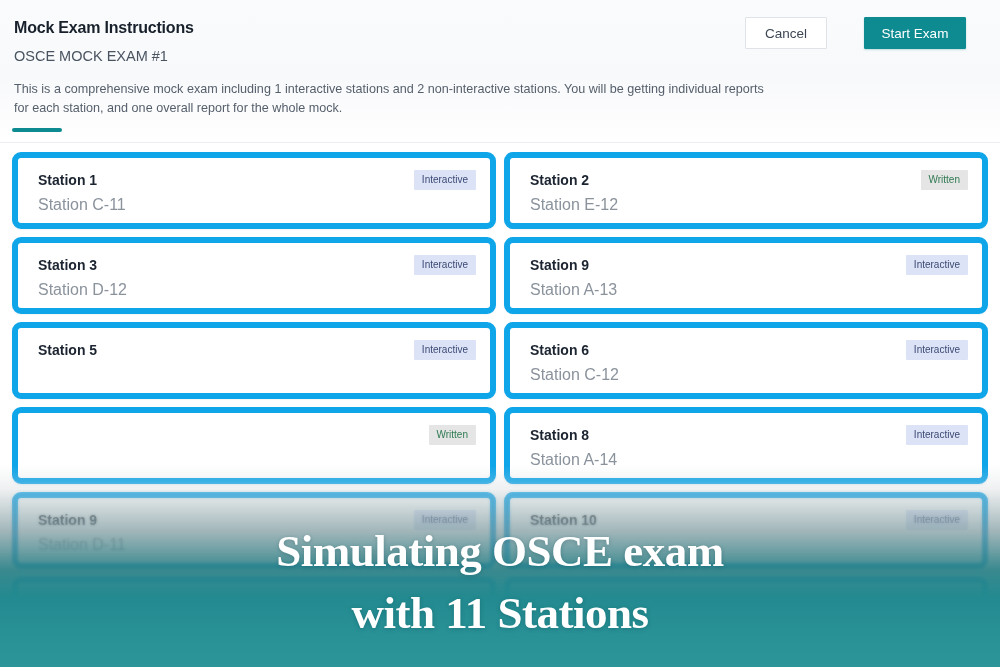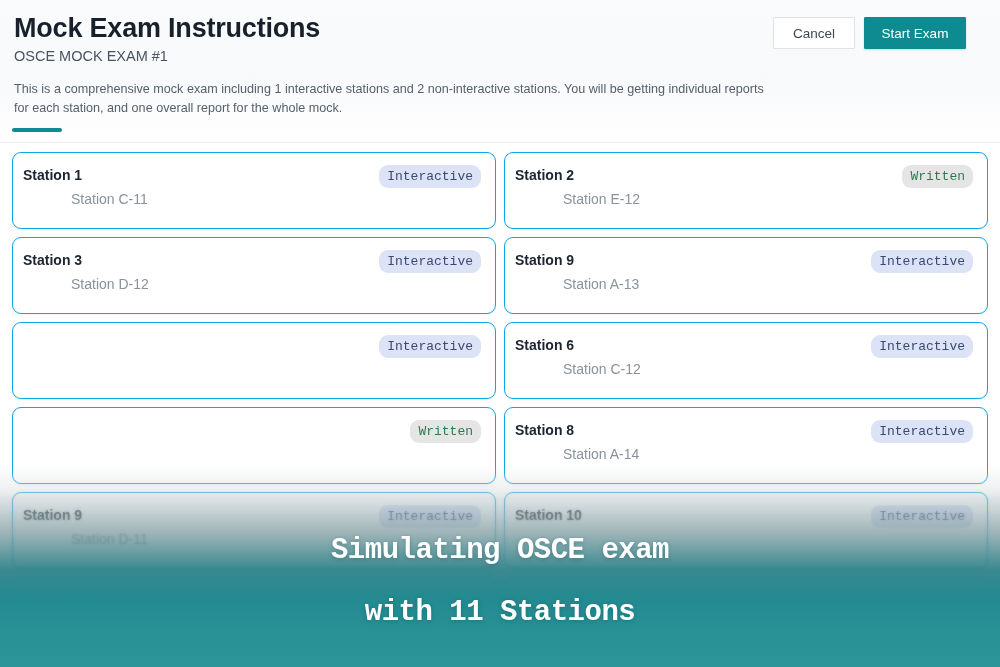--- a/index.html
+++ b/index.html
@@ -36,21 +36,21 @@
     position: absolute;
     top: 14px; left: 14px; right: 34px;
     display: flex;
     align-items: flex-start;
     justify-content: space-between;
   }
 
   .title-block { padding-top: 0px; }
 
   .page-title {
-    font-size: 27px;
+    font-size: 16px;
     font-weight: bold;
     color: #17202b;
     letter-spacing: -0.2px;
     line-height: 28px;
   }
 
   .page-subtitle {
     font-size: 14.5px;
     color: #4a5461;
     line-height: 20px;
@@ -69,20 +69,21 @@
     font-family: "Liberation Sans", sans-serif;
     font-size: 13.5px;
     border-radius: 1px;
     height: 32px;
     padding: 0 9px;
     display: inline-flex;
     align-items: center;
     justify-content: center;
     cursor: pointer;
     white-space: nowrap;
+    margin-left: 28px;
   }
 
   .btn-cancel {
     background: #ffffff;
     color: #3d4753;
     border: 1px solid #dfe3e8;
     min-width: 82px;
   }
 
   .btn-primary {
@@ -125,54 +126,52 @@
   .grid {
     display: grid;
     grid-template-columns: repeat(2, 1fr);
     column-gap: 8px;
     row-gap: 8px;
     padding: 9px 12px 0 12px;
   }
 
   .card {
     background: #ffffff;
-    border: 1px solid #0ea5e9;
+    border: 6px solid #0ea5e9;
     border-radius: 9px;
     height: 77px;
-    padding: 13px 15px 0 10px;
+    padding: 13px 15px 0 20px;
     position: relative;
     box-shadow: 0 1px 2px rgba(22,30,40,0.045);
     cursor: pointer;
   }
 
   .card-title {
     font-size: 14px;
     font-weight: bold;
     color: #1b2430;
     line-height: 18px;
   }
 
   .card-sub {
-    font-size: 14px;
+    font-size: 16px;
     color: #8a929c;
     line-height: 17px;
     margin-top: 7px;
-    margin-left: 48px;
   }
 
   .badge {
     position: absolute;
     top: 12px;
     right: 14px;
-    font-size: 13px;
+    font-size: 10px;
     line-height: 1;
     padding: 5px 8px 5px 8px;
-    border-radius: 9px;
+    border-radius: 1px;
     white-space: nowrap;
-    font-family: Liberation Mono, monospace;
   }
 
   .badge-interactive {
     background: #dde3f7;
     color: #3b4a73;
   }
 
   .badge-written {
     background: #e5e5e5;
     color: #2f7a52;
@@ -207,23 +206,23 @@
     -webkit-mask-image: linear-gradient(180deg, rgba(0,0,0,0) 0%, rgba(0,0,0,1) 45%);
   }
 
   .overlay-caption {
     position: absolute;
     left: 0; right: 0;
     top: 520px;
     text-align: center;
     pointer-events: none;
     color: #ffffff;
-    font-family: Liberation Mono, monospace;
+    font-family: Liberation Serif, serif;
     font-weight: bold;
-    font-size: 29px;
+    font-size: 45px;
     line-height: 62px;
     letter-spacing: -0.5px;
     text-shadow: 0 1px 4px rgba(0,60,65,0.30);
   }
   .overlay-caption .cap-line { display: block; }
 </style>
 </head>
 <body>
 
 <div id="app">
@@ -262,20 +261,21 @@
           <div class="card-title">Station 3</div>
           <div class="card-sub">Station D-12</div>
           <div class="badge badge-interactive">Interactive</div>
         </div>
         <div class="card">
           <div class="card-title">Station 9</div>
           <div class="card-sub">Station A-13</div>
           <div class="badge badge-interactive">Interactive</div>
         </div>
         <div class="card">
+          <div class="card-title">Station 5</div>
           <div class="badge badge-interactive">Interactive</div>
         </div>
         <div class="card">
           <div class="card-title">Station 6</div>
           <div class="card-sub">Station C-12</div>
           <div class="badge badge-interactive">Interactive</div>
         </div>
         <div class="card">
           <div class="badge badge-written">Written</div>
         </div>

